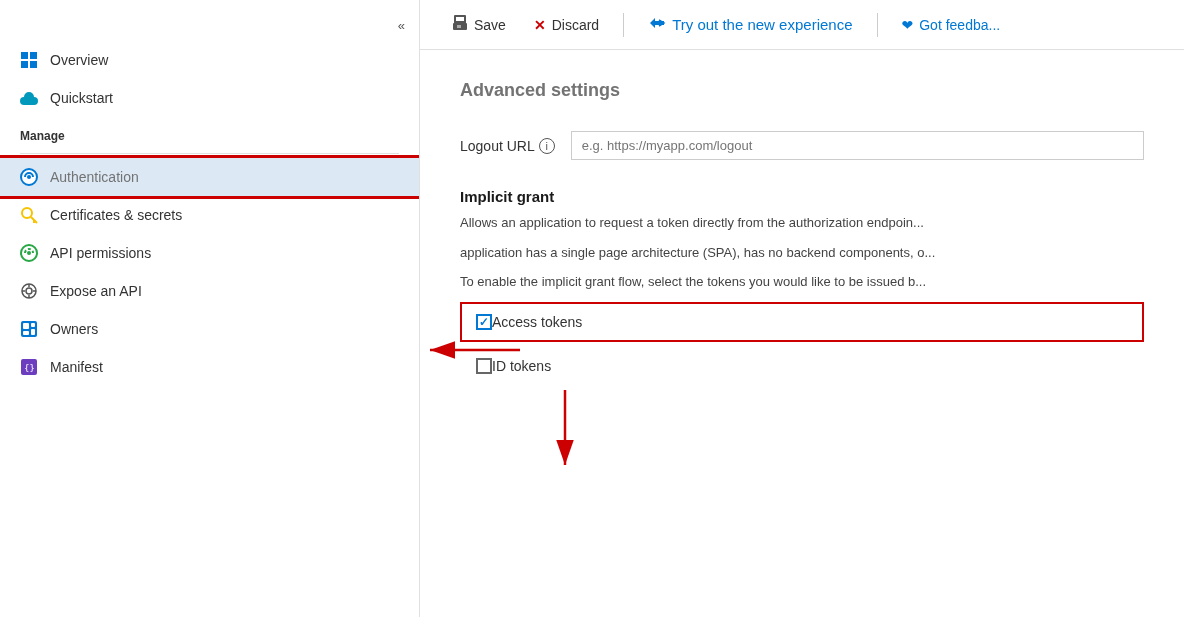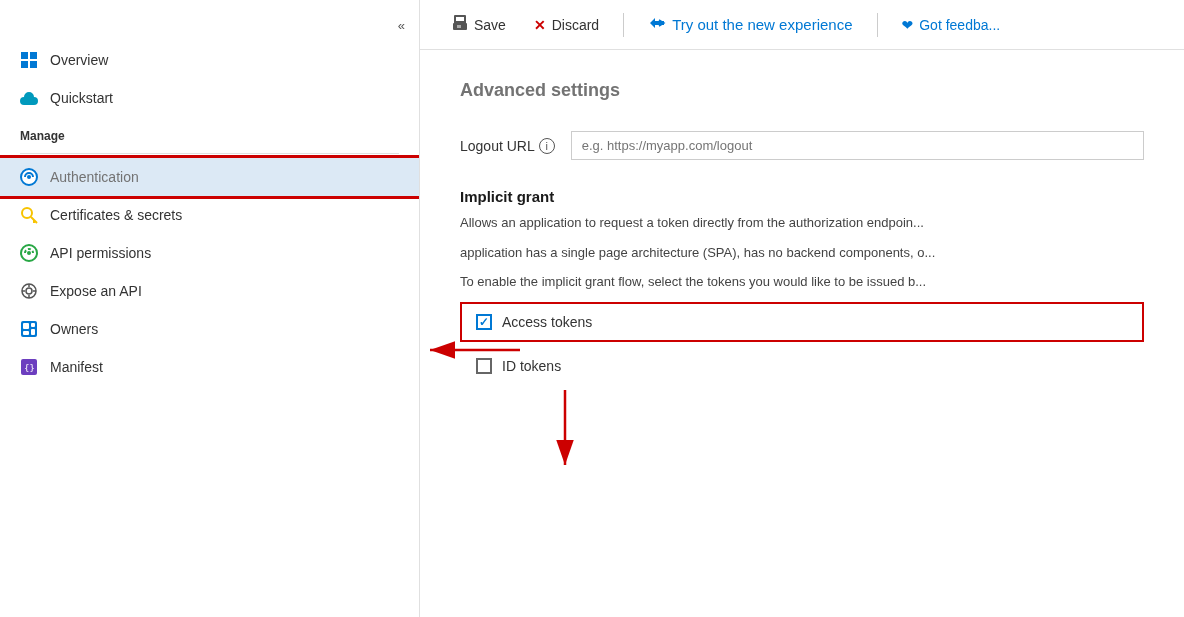--- a/index.html
+++ b/index.html
@@ -57,21 +57,21 @@
 
     .field-row { display: flex; align-items: center; gap: 10px; margin-bottom: 28px; }
     .field-label { font-size: 14px; color: #333; white-space: nowrap; display: flex; align-items: center; gap: 4px; }
     .field-input { flex: 1; border: 1px solid #ccc; padding: 6px 10px; font-size: 13px; color: #aaa; max-width: 600px; outline: none; margin-left: 6px; }
 
     .info-icon { display: inline-flex; align-items: center; justify-content: center; width: 16px; height: 16px; border-radius: 50%; border: 1.5px solid #555; font-size: 11px; color: #555; cursor: help; }
 
     .section-title { font-size: 15px; font-weight: 600; color: #1a1a1a; margin-bottom: 8px; }
     .section-desc { font-size: 13px; color: #444; line-height: 1.5; margin-bottom: 10px; }
 
-    .checkbox-row { display: flex; align-items: center; gap: 10px; padding: 10px 14px; margin-bottom: 4px; border: 2px solid transparent; }
+    .checkbox-row { display: flex; align-items: center; padding: 10px 14px; margin-bottom: 4px; border: 2px solid transparent; }
     .checkbox-row.highlighted { border: 2px solid #c00; background: #fff; }
 
     .checkbox-custom { width: 16px; height: 16px; border: 2px solid #0078d4; background: #fff; display: inline-flex; align-items: center; justify-content: center; flex-shrink: 0; cursor: pointer; }
     .checkbox-custom.checked { background: #fff; }
     .checkbox-custom.checked::after { content: '✓'; color: #0078d4; font-size: 12px; font-weight: bold; }
 
     .checkbox-unchecked { width: 16px; height: 16px; border: 2px solid #666; background: #fff; display: inline-flex; align-items: center; justify-content: center; flex-shrink: 0; cursor: pointer; }
 
     .checkbox-label { font-size: 14px; color: #333; }
 

